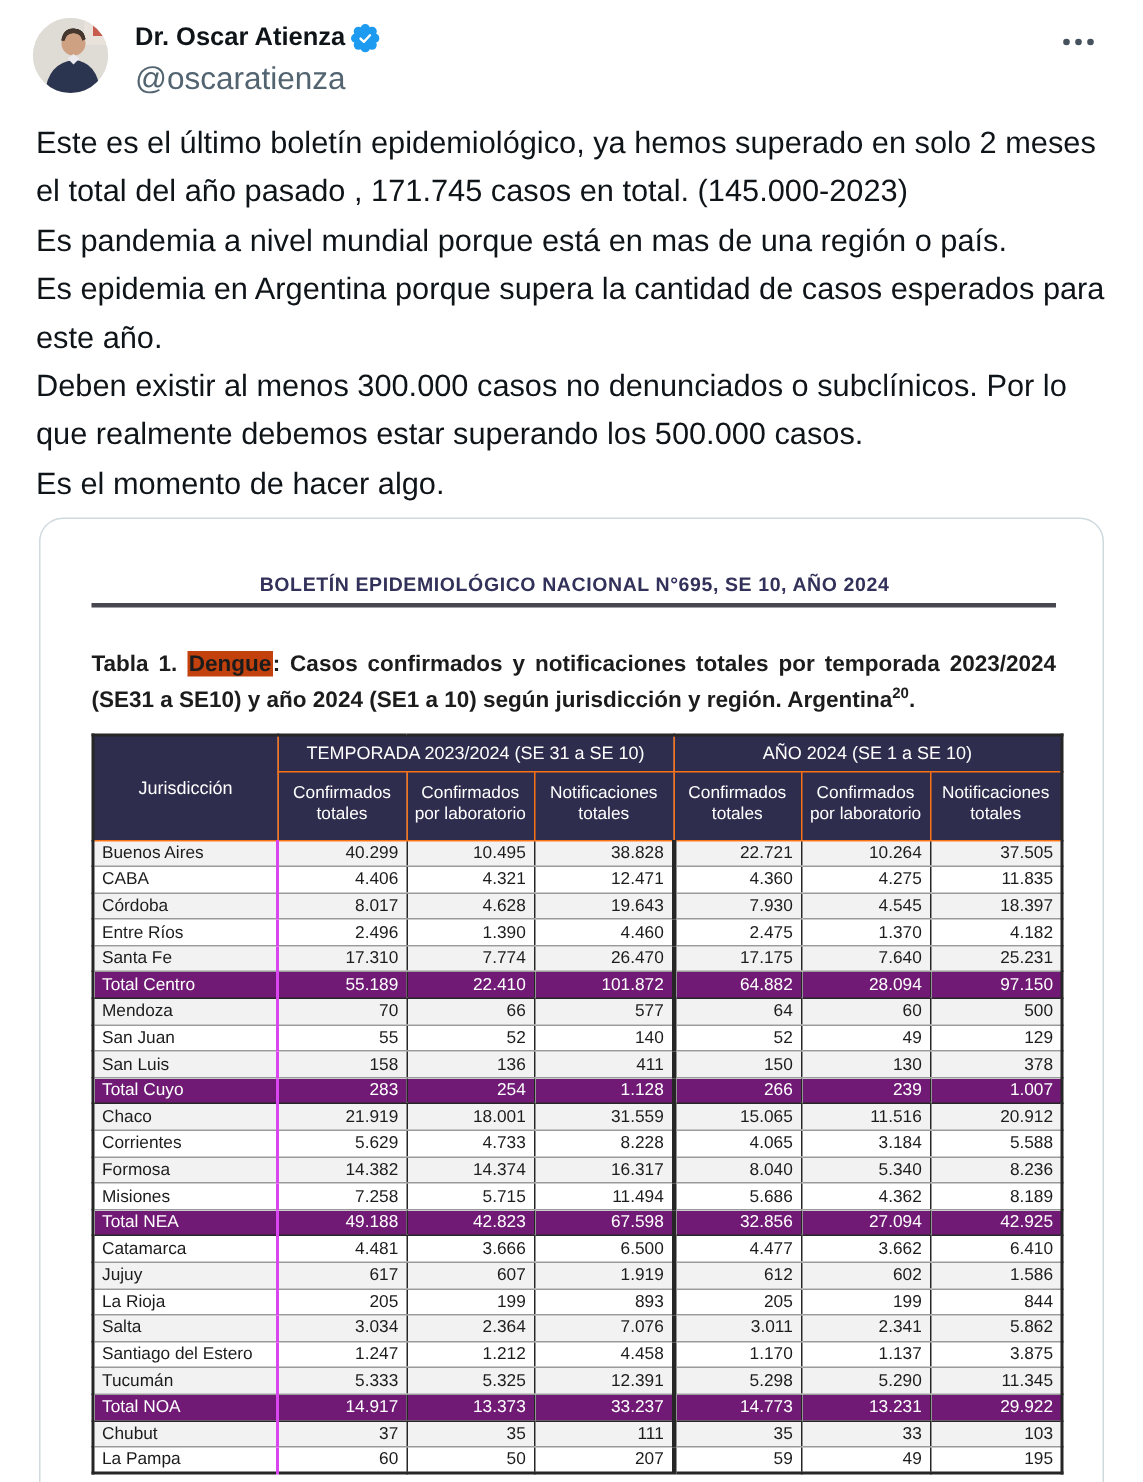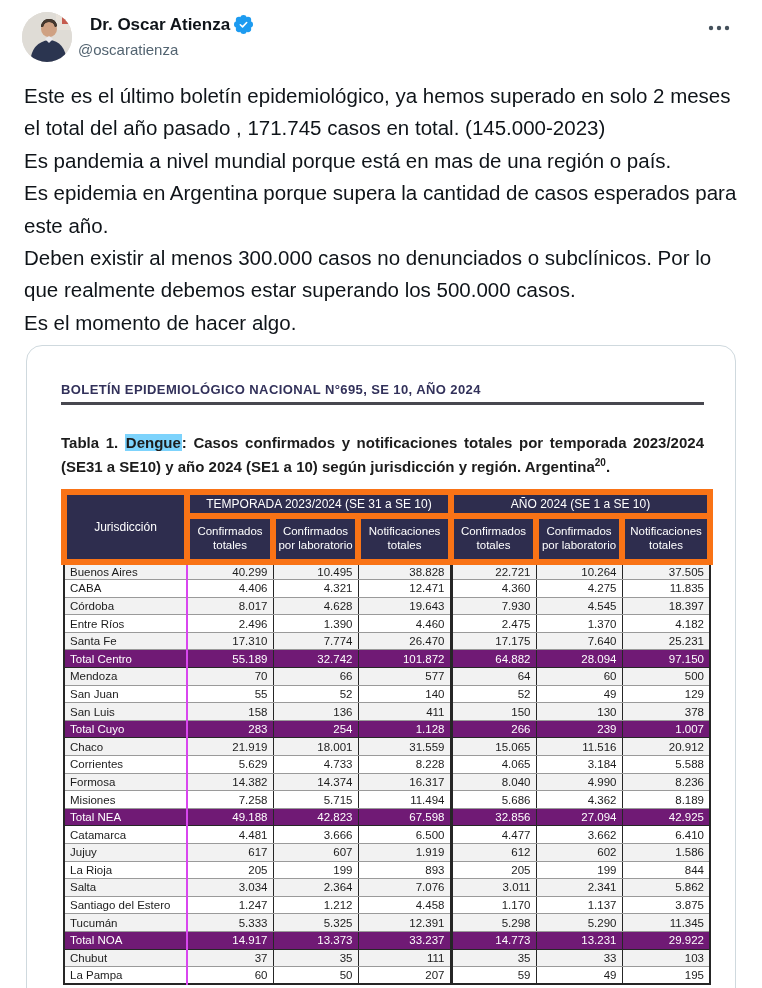--- a/index.html
+++ b/index.html
@@ -3,48 +3,48 @@
 <meta charset="utf-8">
 <style>
   * { margin:0; padding:0; box-sizing:border-box; }
   html,body { width:762px; height:988px; overflow:hidden; background:#ffffff;
     font-family:"Liberation Sans", sans-serif; }
   .stage { position:relative; width:762px; height:988px; background:#fff; }
 
   
   .avatar { position:absolute; left:22px; top:12px; width:50px; height:50px;
     border-radius:50%; overflow:hidden; cursor:pointer; background:#dcd9d4; }
-  .name-row { position:absolute; left:90px; top:15px; display:flex; align-items:flex-start; gap:4px; cursor:pointer; }
+  .name-row { position:absolute; left:90px; top:15px; display:flex; align-items:center; gap:4px; cursor:pointer; }
   .author { font-size:17px; font-weight:700; color:#0f1419; }
   .badge { width:19px; height:19px; display:inline-block; }
-  .handle { position:absolute; left:78px; top:41px; font-size:15px; color:#536471; }
+  .handle { position:absolute; left:90px; top:41px; font-size:21px; color:#536471; }
   .more { position:absolute; right:26px; top:16px; width:34px; height:24px;
     display:flex; align-items:center; justify-content:center; cursor:pointer; }
 
   
   .tweet-body { position:absolute; left:24px; top:80px; width:716px;
     font-size:20.5px; line-height:32.4px; color:#0f1419; white-space:pre-line; }
 
   
   .card { position:absolute; left:26px; top:345px; width:710px; height:680px;
     border:1px solid #cfd9de; border-radius:16px; background:#fff; overflow:hidden; cursor:pointer; }
-  .bulletin-header { margin:36px 30px 0 34px; text-align:left;
+  .bulletin-header { margin:36px 30px 0 34px; text-align:center;
     font-size:13px; font-weight:700; letter-spacing:0.4px; color:#32315a; }
   .rule { margin:5px 31px 0 34px; border-top:3px solid #47474f; }
   .caption { margin:27px 31px 0 34px; font-size:15px; font-weight:700;
     color:#1c1c1c; line-height:1.5; text-align:justify; }
-  .caption .hl { background:#7dd3fc; padding:0 1px; }
+  .caption .hl { background:#c2410c; padding:0 1px; }
   .caption sup { font-size:10px; }
 
   
   table.dengue { margin:11px 0 0 34px; width:646px; border-collapse:collapse;
     table-layout:fixed; font-size:11.5px; color:#1c1c1c;
     border:2px solid #262626; }
   thead th { background:#2e2d4e; color:#ffffff; font-weight:400;
-    border:6px solid #f97316; text-align:center; vertical-align:middle;
+    border:1px solid #f97316; text-align:center; vertical-align:middle;
     padding:1px 2px; }
   thead tr.group-row th { height:24px; font-size:12px; }
   thead tr.sub-row th { height:46px; font-size:11.5px; line-height:1.2;margin-top:22px; }
   th.juris-head { font-size:12px; }
   tbody td { height:17.6px; padding:0 5px; border-bottom:1px solid #9a9a9a;
     white-space:nowrap; overflow:hidden; }
   tbody td.juris { text-align:left; border-right:2px solid #d946ef; }
   tbody td.num { text-align:right; border-left:1.5px solid #262626; }
   tbody td.num.group-split { border-left:3px solid #262626; }
   tbody tr.data-row:nth-child(odd) { background:#f2f2f2; }
@@ -176,21 +176,21 @@
             <td class="num">17.310</td>
             <td class="num">7.774</td>
             <td class="num">26.470</td>
             <td class="num group-split">17.175</td>
             <td class="num">7.640</td>
             <td class="num">25.231</td>
           </tr>
           <tr class="total-row">
             <td class="juris">Total Centro</td>
             <td class="num">55.189</td>
-            <td class="num">32.742</td>
+            <td class="num">22.410</td>
             <td class="num">101.872</td>
             <td class="num group-split">64.882</td>
             <td class="num">28.094</td>
             <td class="num">97.150</td>
           </tr>
           <tr class="data-row">
             <td class="juris">Mendoza</td>
             <td class="num">70</td>
             <td class="num">66</td>
             <td class="num">577</td>
@@ -242,21 +242,21 @@
             <td class="num group-split">4.065</td>
             <td class="num">3.184</td>
             <td class="num">5.588</td>
           </tr>
           <tr class="data-row">
             <td class="juris">Formosa</td>
             <td class="num">14.382</td>
             <td class="num">14.374</td>
             <td class="num">16.317</td>
             <td class="num group-split">8.040</td>
-            <td class="num">4.990</td>
+            <td class="num">5.340</td>
             <td class="num">8.236</td>
           </tr>
           <tr class="data-row">
             <td class="juris">Misiones</td>
             <td class="num">7.258</td>
             <td class="num">5.715</td>
             <td class="num">11.494</td>
             <td class="num group-split">5.686</td>
             <td class="num">4.362</td>
             <td class="num">8.189</td>

